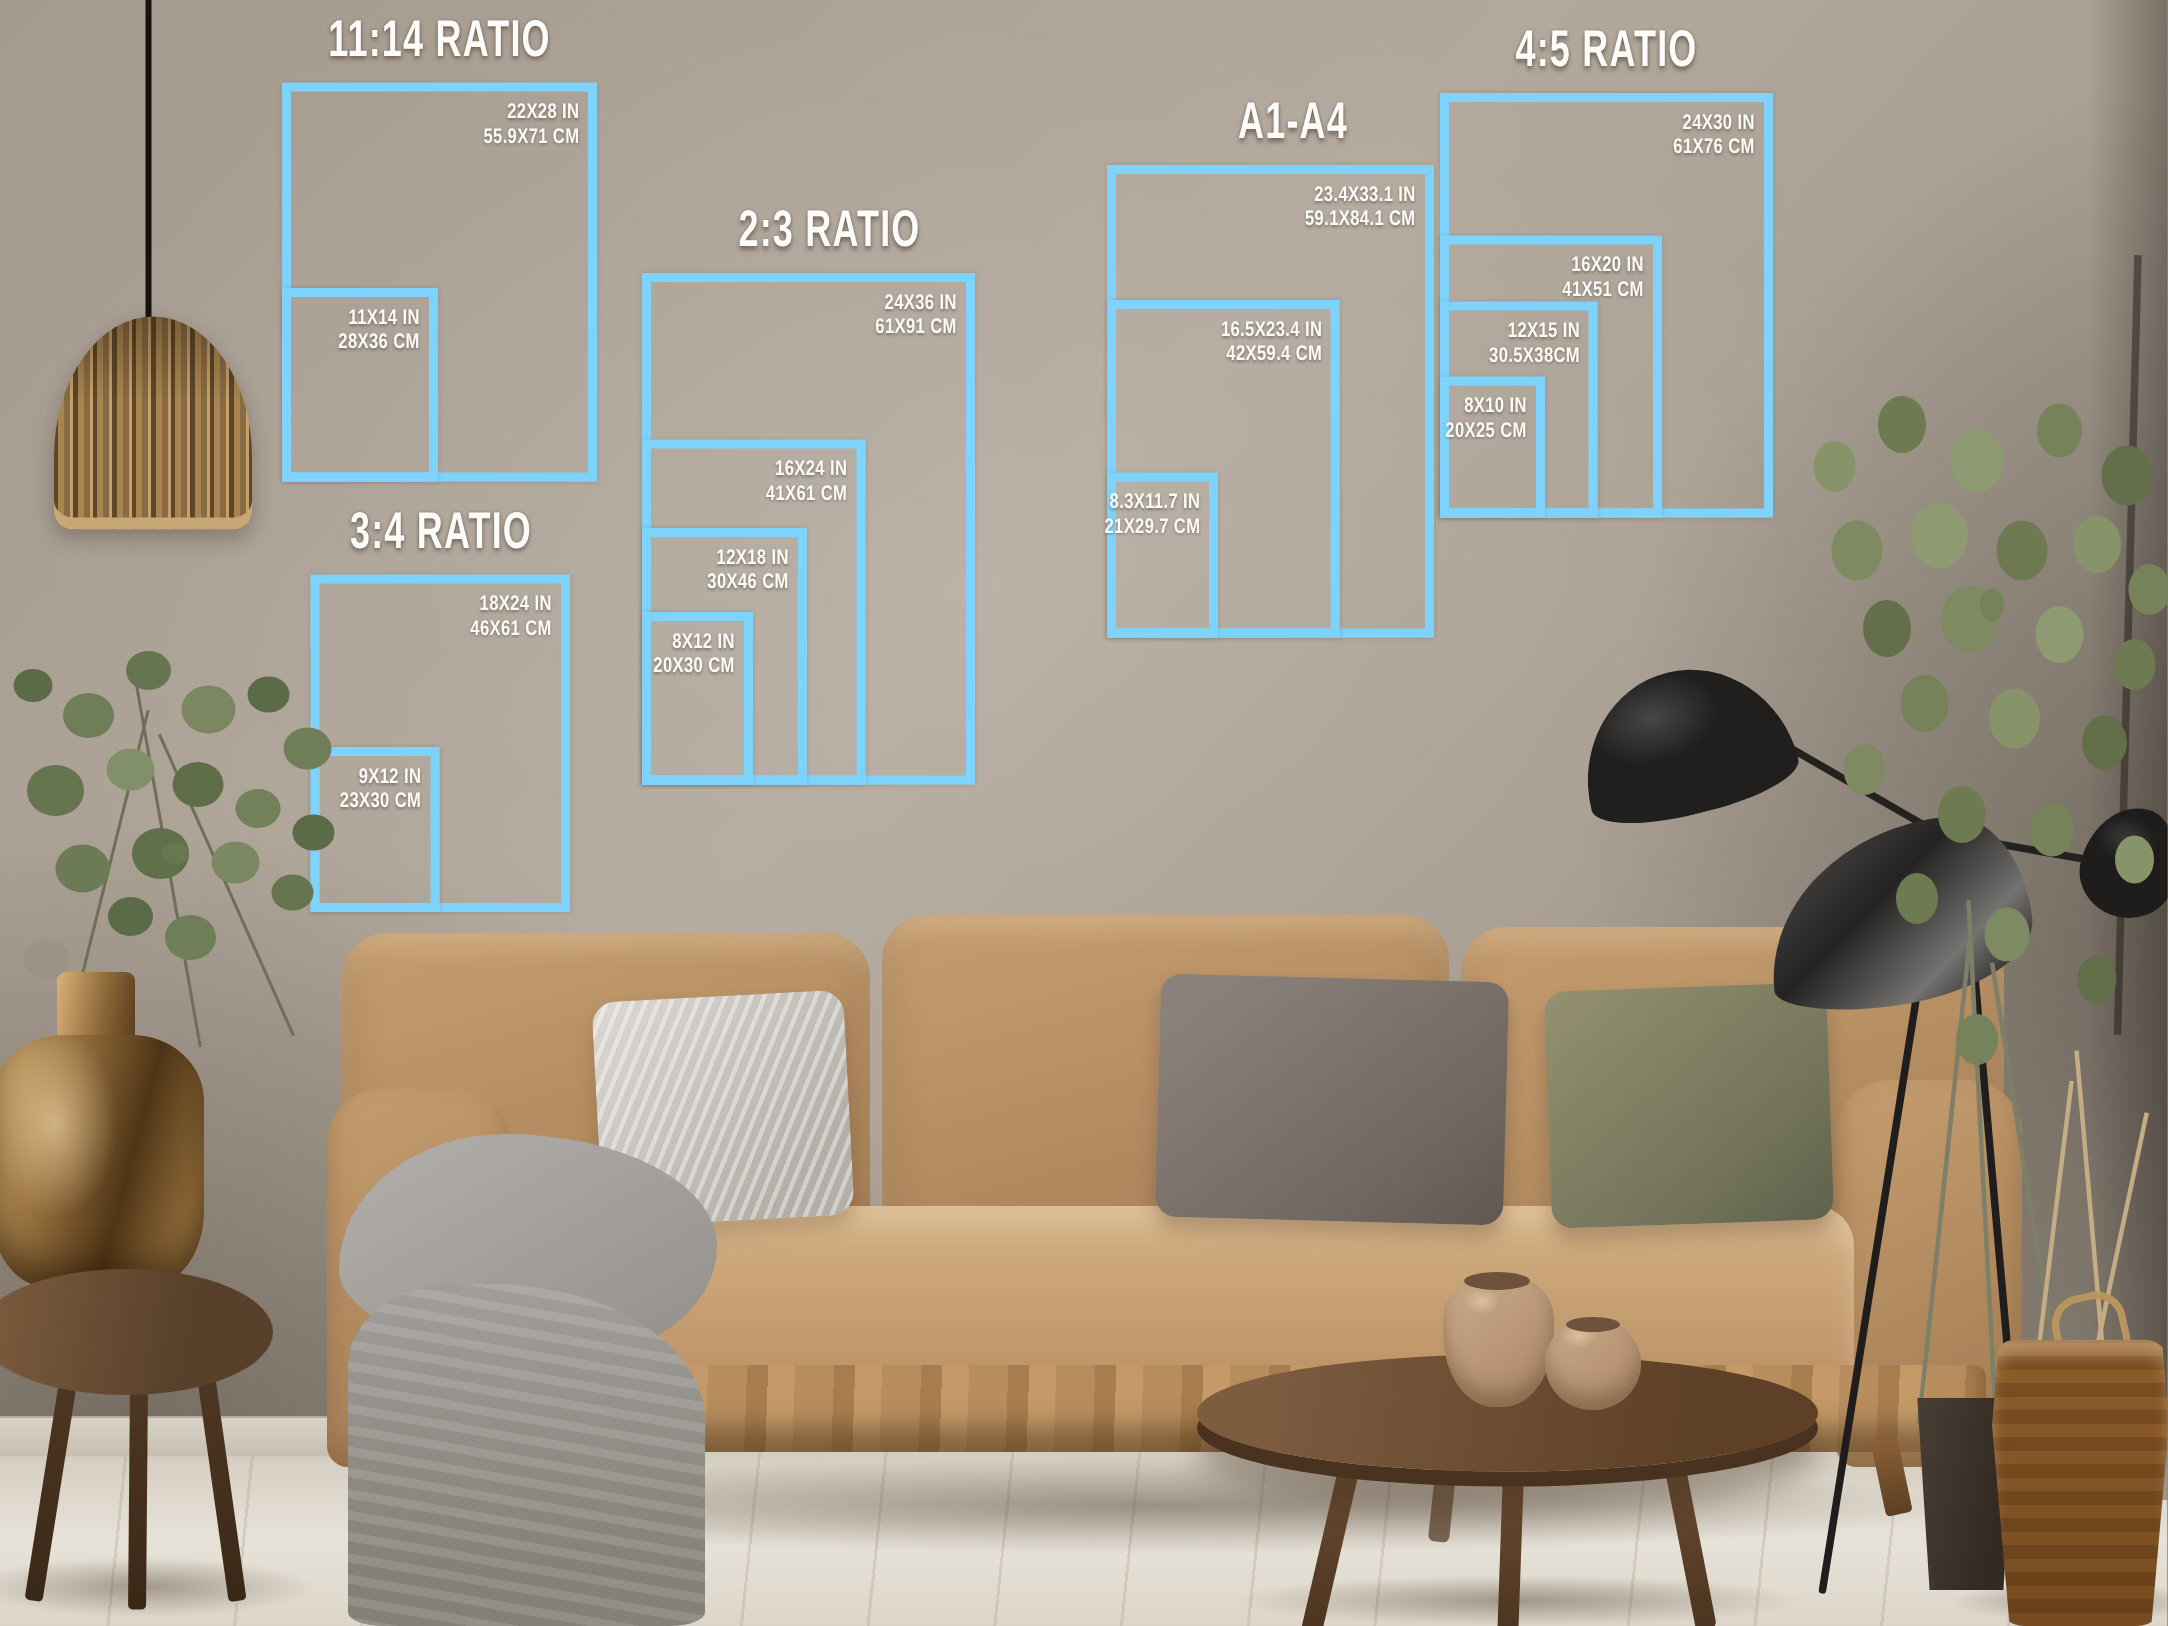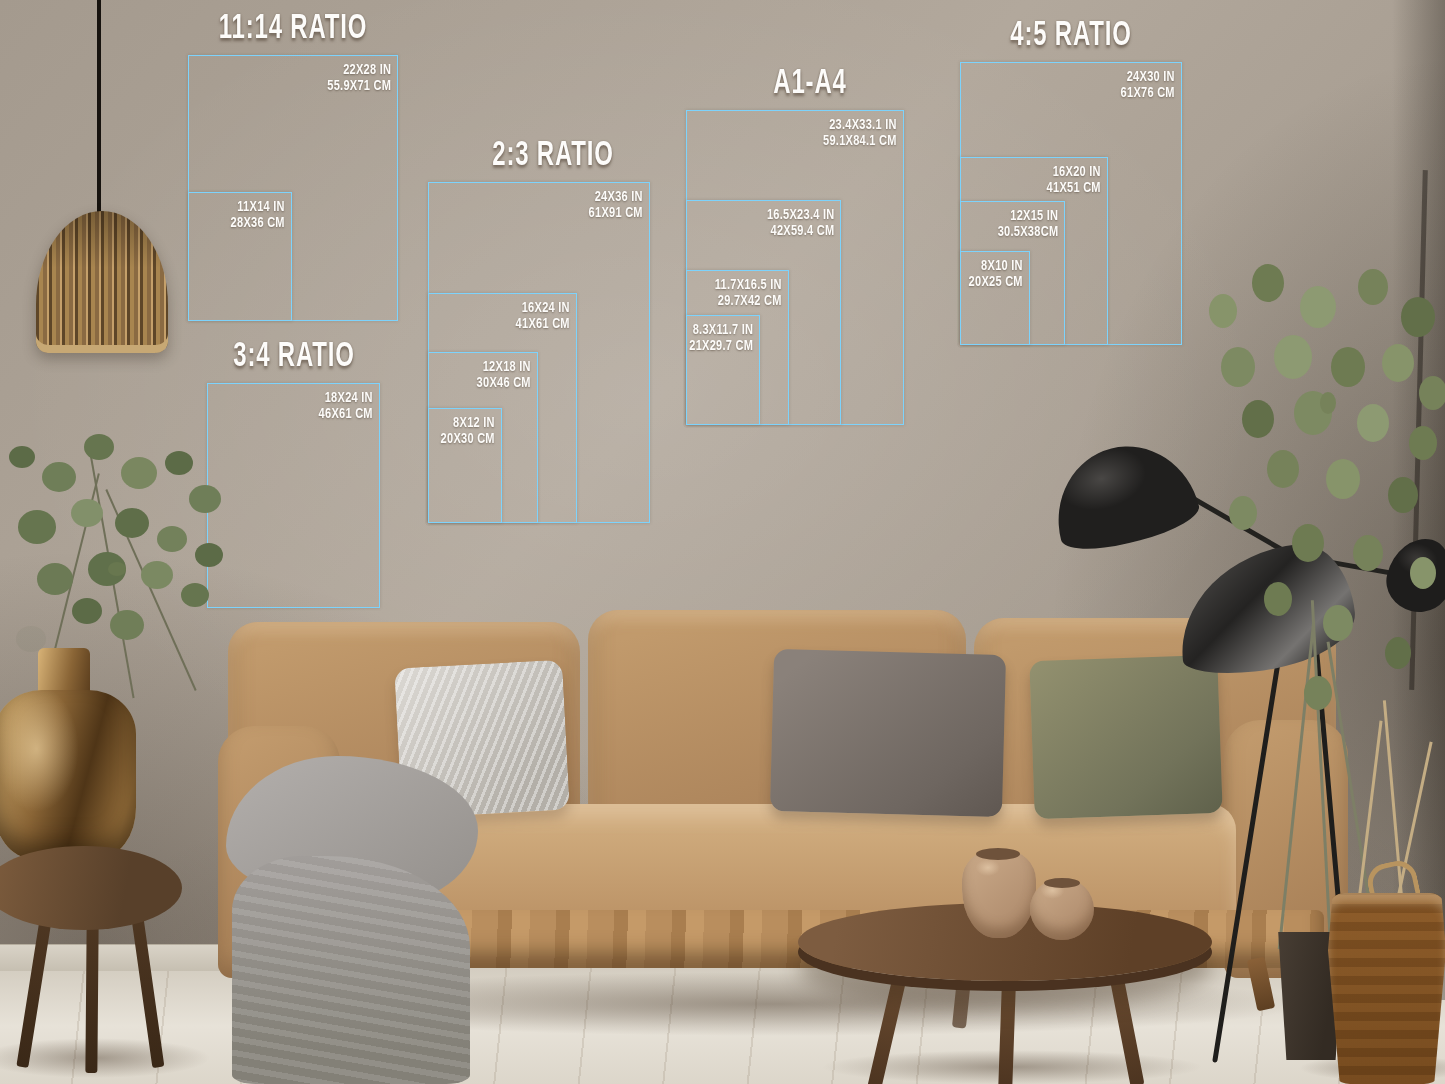--- a/index.html
+++ b/index.html
@@ -20,21 +20,21 @@
       repeating-linear-gradient(96deg, rgba(150,135,115,0.22) 0 2px, transparent 2px 84px),
       linear-gradient(#cfc8bb,#e7e2d8 55%,#dcd6ca);}
   .baseboard{left:0;top:944px;width:238px;height:26px;background:linear-gradient(#d9d3c7,#c6bfb1);
     border-top:1px solid #b5ad9e;}
   .dark-right-band{left:1392px;top:0;width:53px;height:1000px;
     background:linear-gradient(90deg, transparent, rgba(30,25,19,0.35));}
   .frame-line{left:1416px;top:170px;width:5px;height:520px;background:rgba(25,21,16,0.45);transform:rotate(1.5deg);}
 
   
   .grp{position:absolute;border-radius:12px;}
-  .box{position:absolute;left:0;bottom:0;border:1px solid #7dd3fc;box-sizing:border-box;
+  .box{position:absolute;left:0;bottom:0;border:6px solid #7dd3fc;box-sizing:border-box;
        box-shadow:0 0 3px rgba(90,78,64,0.25);}
   .lbl{position:absolute;top:5px;right:6px;text-align:right;
        font-weight:700;font-size:13px;line-height:1.18;color:#fdfcfa;
        letter-spacing:0.3px;white-space:nowrap;
        transform:scale(0.85,1.08);transform-origin:100% 0;
        text-shadow:0 1px 2px rgba(70,58,46,0.5);}
   .lbl span{display:block;}
   .gtitle{position:absolute;left:50%;bottom:100%;margin-bottom:11px;
        transform:translateX(-50%) scale(0.8,1.15);transform-origin:50% 100%;
        font-weight:700;font-size:30px;line-height:1;color:#fdfcfa;letter-spacing:1px;
@@ -226,20 +226,26 @@
   </div>
 
   <div class="grp" style="left:207px;top:383px;width:173px;height:225px">
     <div class="gtitle">3:4 RATIO</div>
     <div class="box" style="width:173px;height:225px">
       <div class="lbl">
         <span>18X24 IN</span>
           <span>46X61 CM</span>
       </div>
     </div>
+    <div class="box" style="width:86px;height:110px">
+      <div class="lbl">
+        <span>9X12 IN</span>
+          <span>23X30 CM</span>
+      </div>
+    </div>
   </div>
 
   <div class="grp" style="left:428px;top:182px;width:250px;height:341px">
     <div class="gtitle">2:3 RATIO</div>
     <div class="box" style="width:222px;height:341px">
       <div class="lbl">
         <span>24X36 IN</span>
           <span>61X91 CM</span>
       </div>
     </div>
@@ -256,38 +262,32 @@
       </div>
     </div>
     <div class="box" style="width:74px;height:115px">
       <div class="lbl">
         <span>8X12 IN</span>
           <span>20X30 CM</span>
       </div>
     </div>
   </div>
 
-  <div class="grp" style="left:686px;top:110px;width:248px;height:315px">
+  <div class="grp" style="left:738px;top:110px;width:248px;height:315px">
     <div class="gtitle">A1-A4</div>
     <div class="box" style="width:218px;height:315px">
       <div class="lbl">
         <span>23.4X33.1 IN</span>
           <span>59.1X84.1 CM</span>
       </div>
     </div>
     <div class="box" style="width:155px;height:225px">
       <div class="lbl">
         <span>16.5X23.4 IN</span>
           <span>42X59.4 CM</span>
-      </div>
-    </div>
-    <div class="box" style="width:103px;height:155px">
-      <div class="lbl">
-        <span>11.7X16.5 IN</span>
-          <span>29.7X42 CM</span>
       </div>
     </div>
     <div class="box" style="width:74px;height:110px">
       <div class="lbl">
         <span>8.3X11.7 IN</span>
           <span>21X29.7 CM</span>
       </div>
     </div>
   </div>
 

